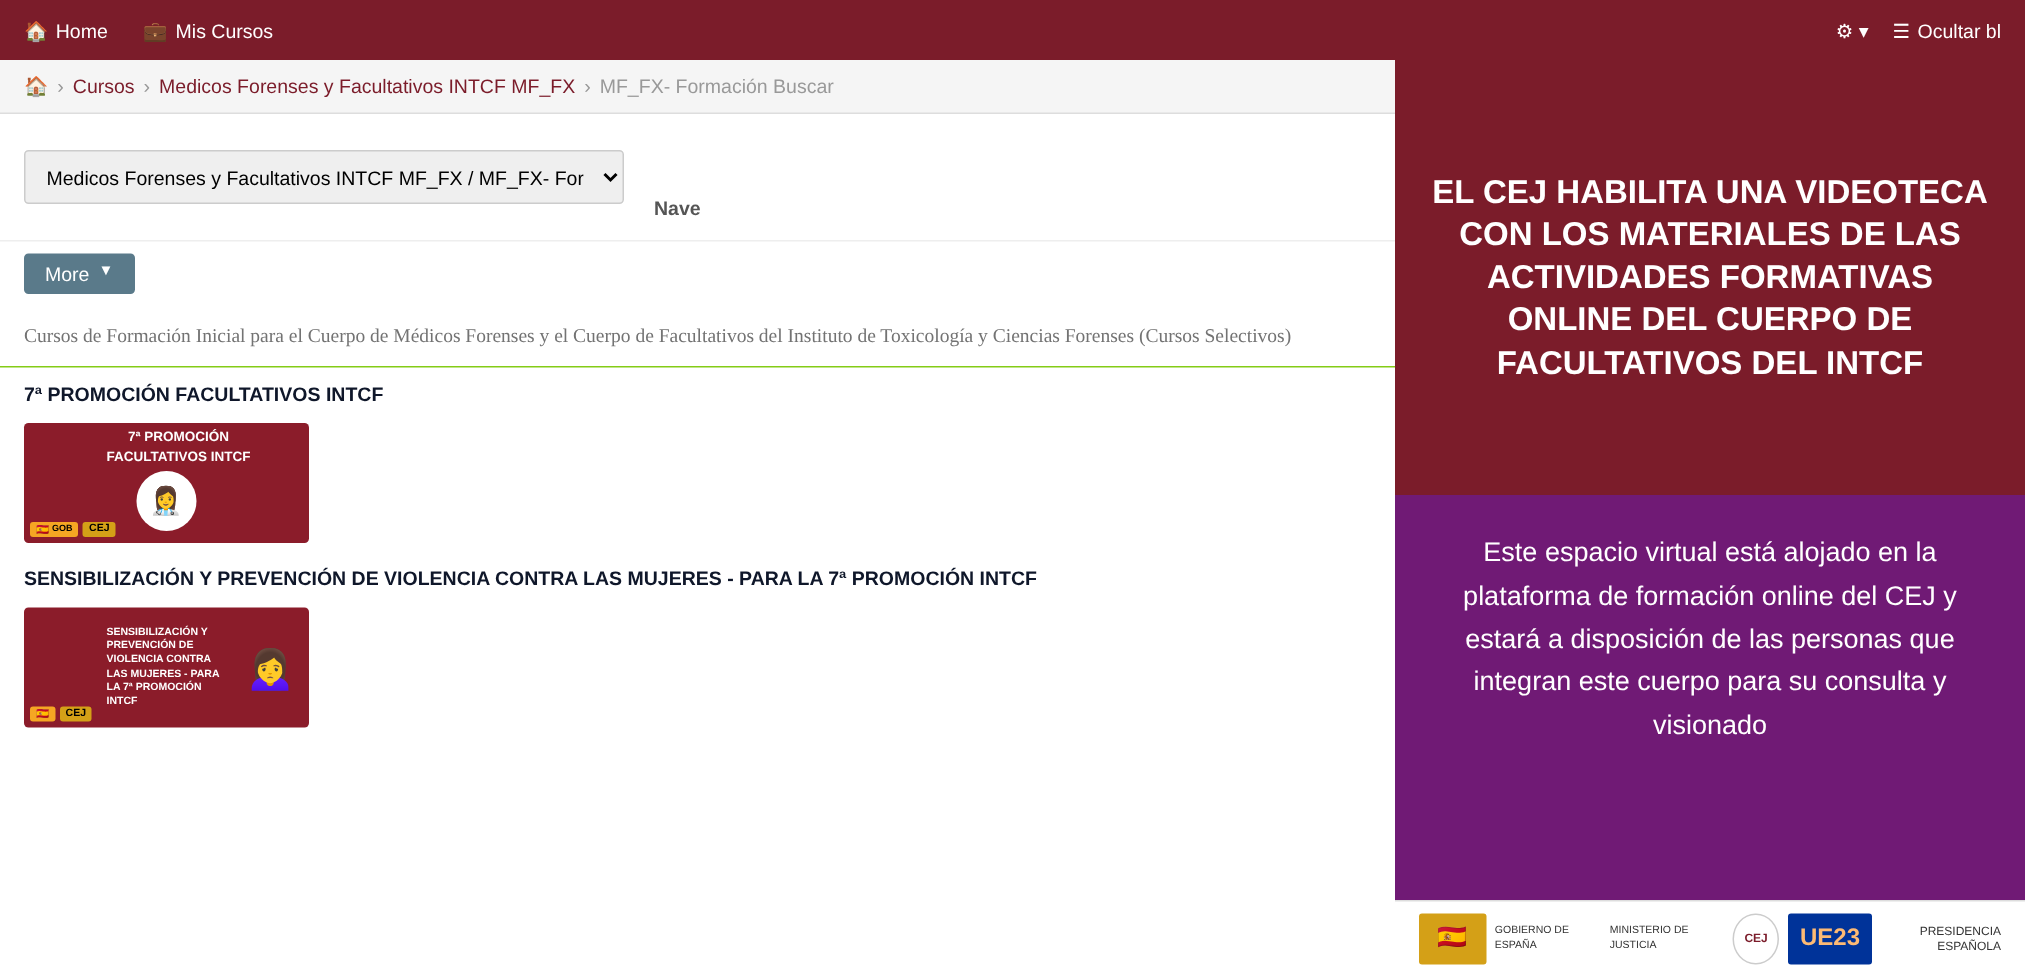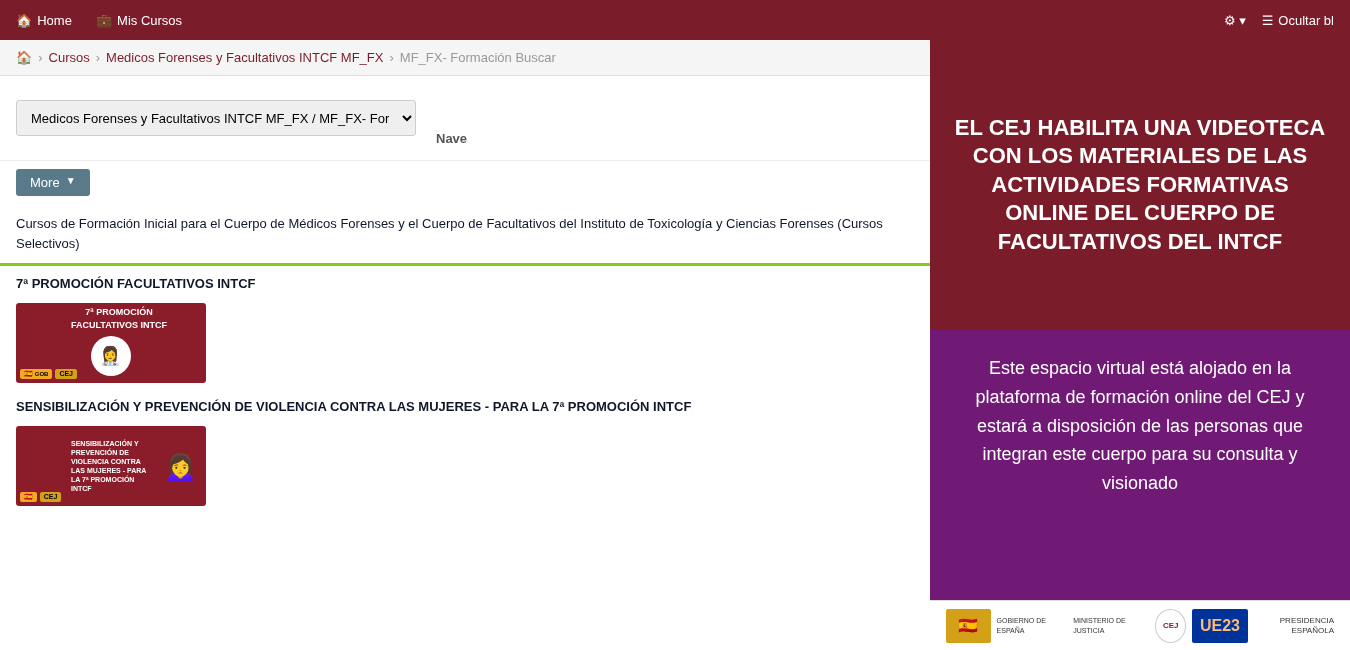--- a/index.html
+++ b/index.html
@@ -122,23 +122,24 @@
       display: flex;
       align-items: flex-start;
       gap: 6px;
     }
     .more-btn::after { content: "▼"; font-size: 10px; }
 
     
     .course-desc {
       padding: 10px 16px;
       font-size: 13px;
-      color: #0f172a;
+      color: #737373;
       line-height: 1.5;
-      border-bottom: 3px solid #84cc16;
+      border-bottom: 1px solid #84cc16;
+      font-family: Liberation Serif, serif;
     }
 
     
     .course-section-title {
       padding: 10px 16px 6px;
       font-size: 13px;
       font-weight: bold;
       color: #0f172a;
     }
 

